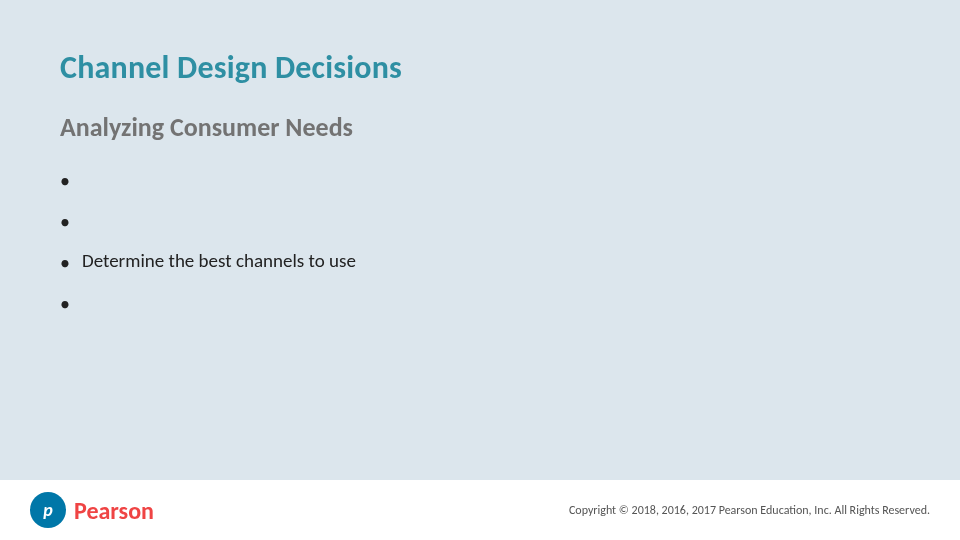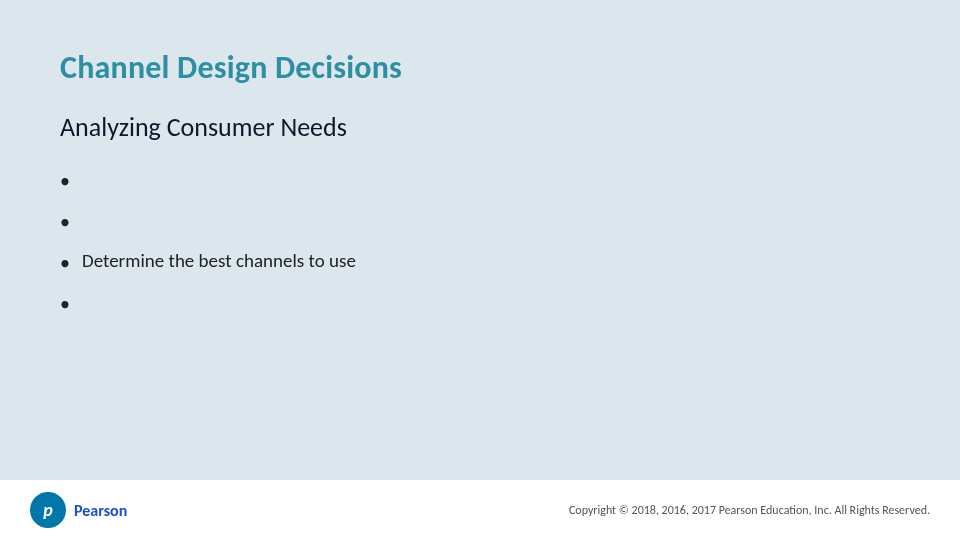--- a/index.html
+++ b/index.html
@@ -29,23 +29,23 @@
 
     .slide-title {
       color: #2e8fa3;
       font-size: 32px;
       font-weight: 700;
       margin-bottom: 24px;
       letter-spacing: 0.2px;
     }
 
     .slide-subtitle {
-      color: #0f172a;
+      color: #737373;
       font-size: 26px;
-      font-weight: 400;
+      font-weight: 700;
       margin-bottom: 22px;
     }
 
     .bullet-list {
       list-style: none;
       padding: 0;
       margin: 0;
     }
 
     .bullet-list li {
@@ -93,22 +93,22 @@
       align-items: center;
       justify-content: center;
       color: white;
       font-size: 18px;
       font-weight: 700;
       font-style: italic;
       flex-shrink: 0;
     }
 
     .pearson-text {
-      color: #1d4ed8;
-      font-size: 16px;
+      color: #ef4444;
+      font-size: 24px;
       font-weight: 600;
     }
 
     .copyright-text {
       color: #555;
       font-size: 12px;
     }
   </style>
 </head>
 <body>

